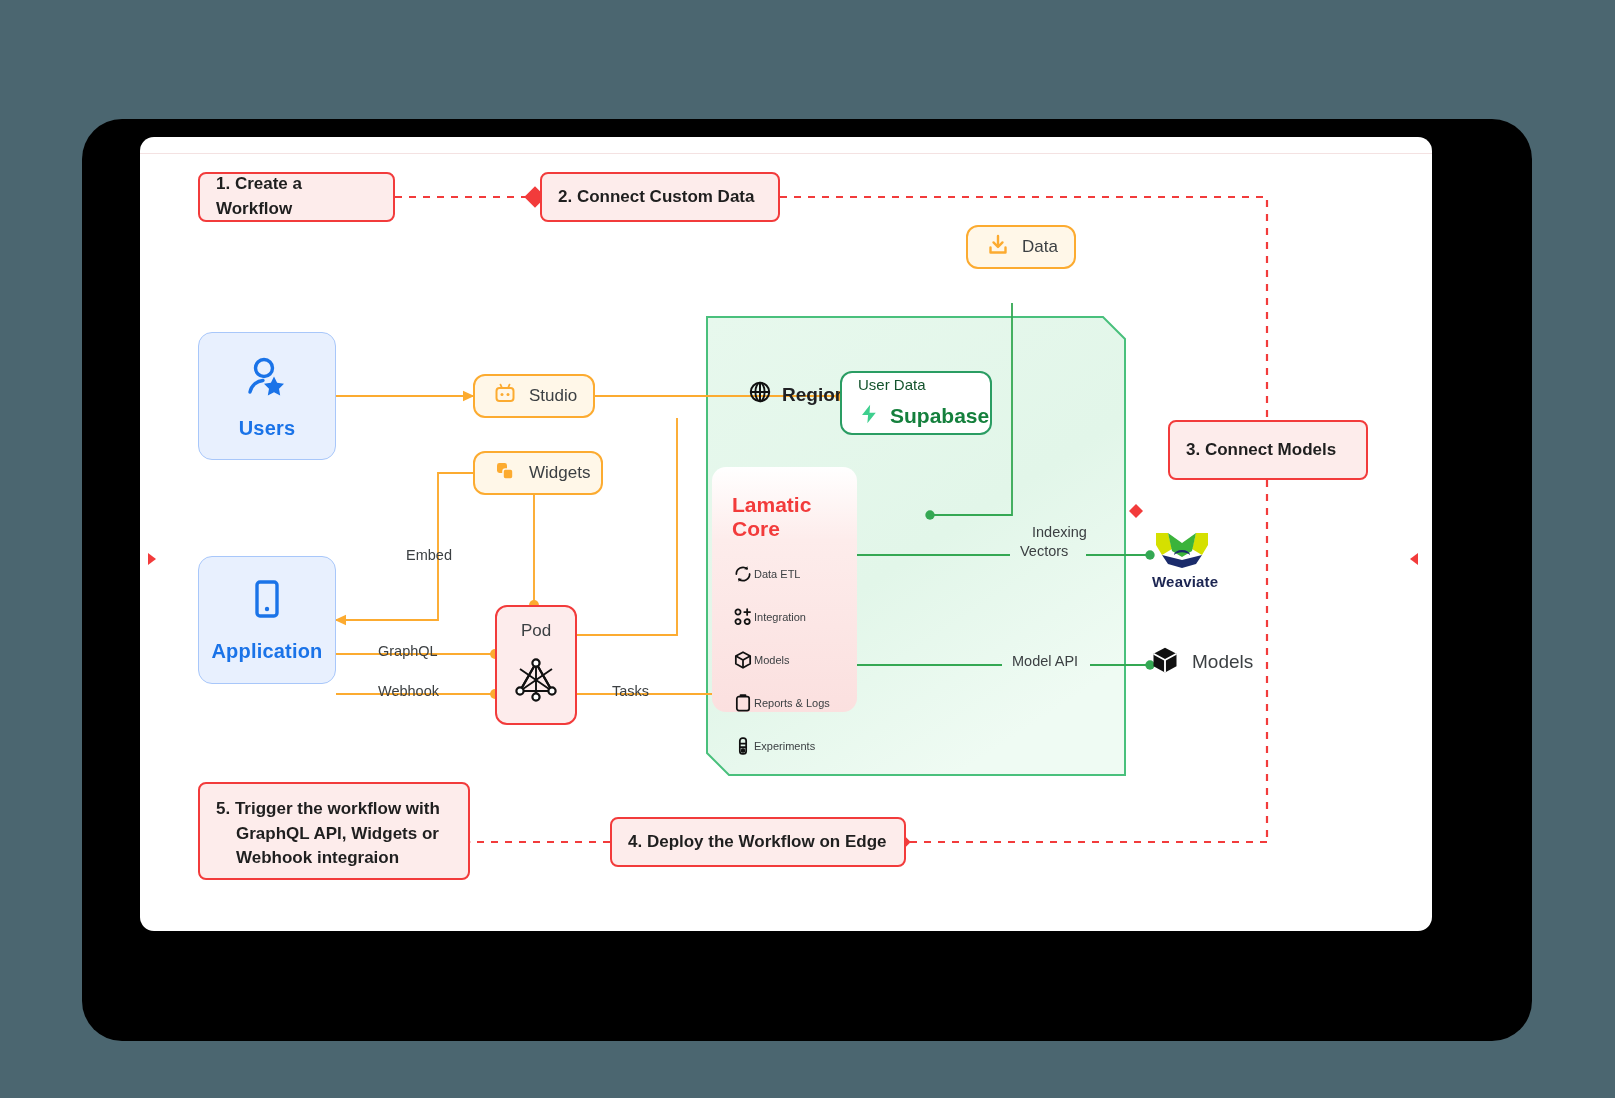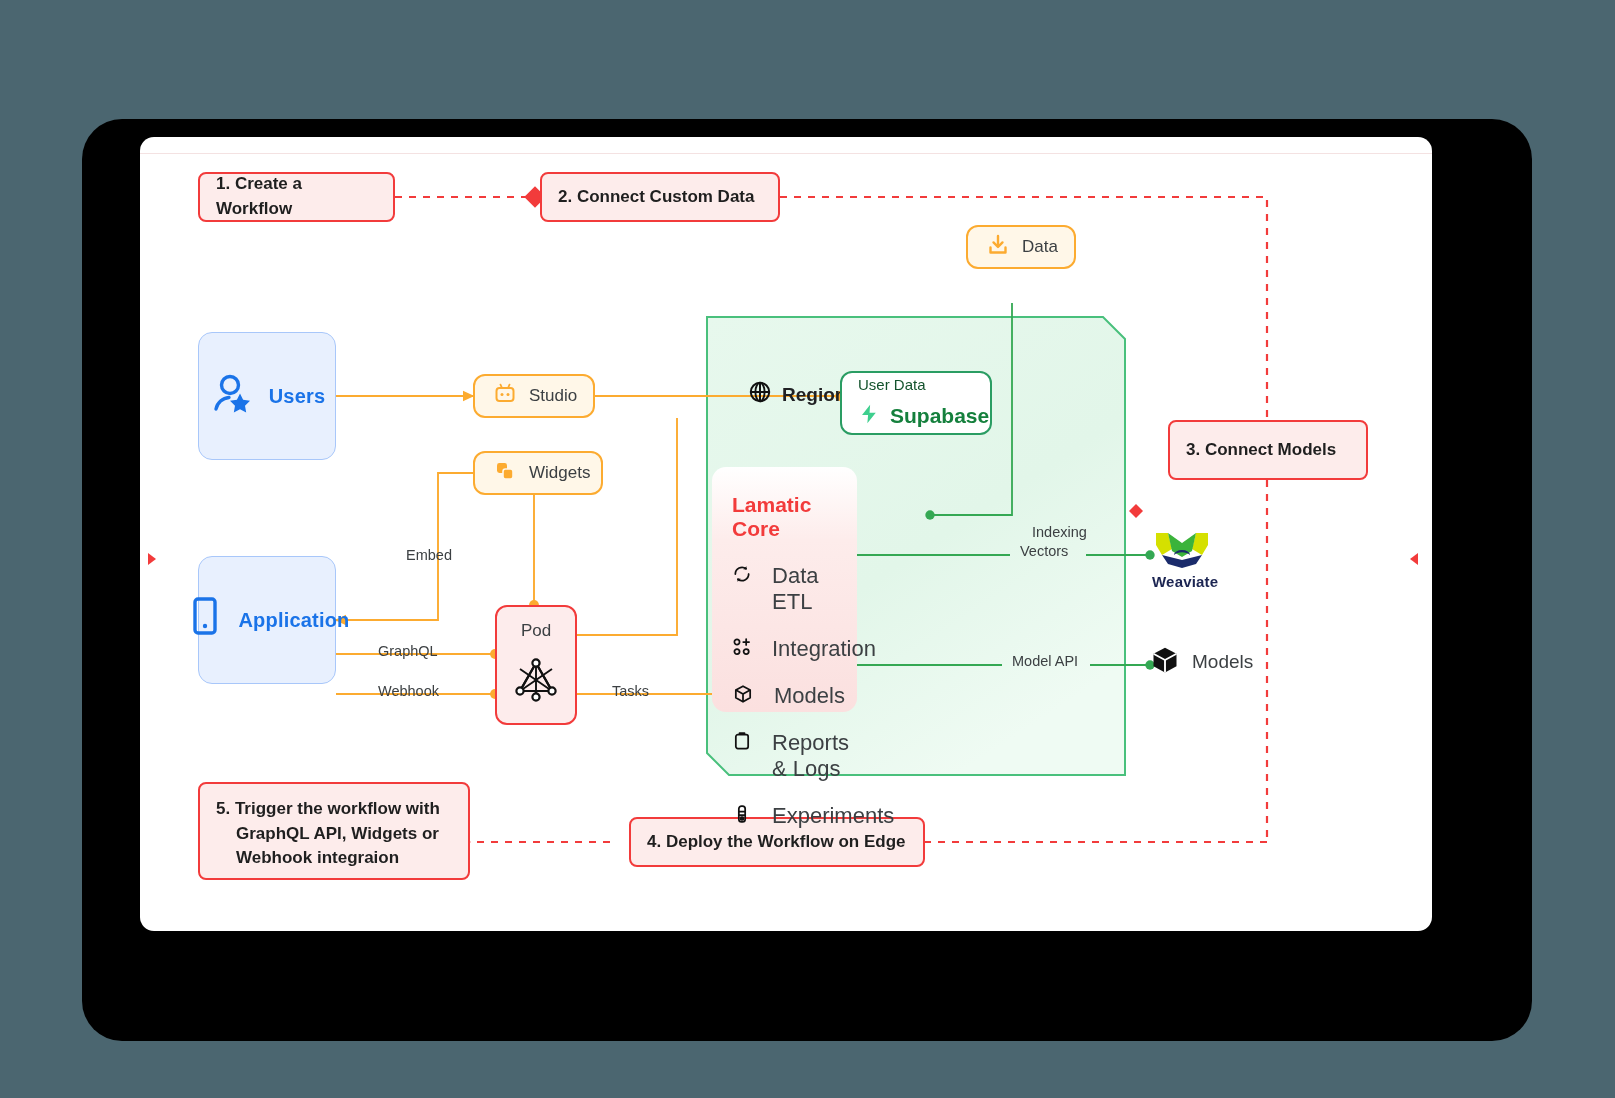--- a/index.html
+++ b/index.html
@@ -28,21 +28,21 @@
     position:absolute;left:0;top:0;width:1292px;height:794px;
   }
   svg.layer{position:absolute;left:0;top:0;width:1292px;height:794px;overflow:visible;pointer-events:none;}
 
   
   .node{position:absolute;box-sizing:border-box;}
 
   
   .actor-card{
     background:#e8f0fe;border:1.6px solid #a8c7fa;border-radius:14px;
-    display:flex;flex-direction:row;align-items:center;justify-content:center;
+    display:flex;flex-direction:column;align-items:center;justify-content:center;
     gap:12px;
   }
   .actor-label{color:#1a73e8;font-size:20px;font-weight:700;letter-spacing:.2px;}
 
   
   .orange-pill{
     background:#fff7e8;border:2.2px solid #fcab30;border-radius:12px;
     display:flex;align-items:center;gap:12px;
     padding:0 18px;
     height:44px;
@@ -74,22 +74,22 @@
   
   #core-node{
     background:linear-gradient(180deg,#ffffff 0%,#fdeceb 30%,#fbe0df 100%);
     border-radius:14px;
     padding:26px 0 0 0;
   }
   #core-title{
     color:#f23b3b;font-size:21px;font-weight:700;margin:0 0 22px 20px;
   }
   .core-item{
-    display:flex;align-items:flex-start;gap:20px;
-    margin:0 0 21px 20px;font-size:22px;color:#3c4043;
+    display:flex;align-items:center;gap:0;
+    margin:0 0 21px 20px;font-size:11px;color:#3c4043;
   }
   .core-item .ci-ico{width:22px;height:22px;display:flex;align-items:center;justify-content:center;}
 
   
   .step-chip{
     position:absolute;box-sizing:border-box;
     background:#fdeceb;border:2.2px solid #f23b3b;border-radius:8px;
     display:flex;align-items:center;
     padding:0 16px;
     font-size:17px;font-weight:700;color:#1f1f1f;
@@ -200,21 +200,21 @@
       </div>
 
       <div class="step-chip" id="step-2" style="left:400px;top:35px;width:240px;height:50px;">
         <span>2. Connect Custom Data</span>
       </div>
 
       <div class="step-chip" id="step-3" style="left:1028px;top:283px;width:200px;height:60px;">
         <span>3. Connect Models</span>
       </div>
 
-      <div class="step-chip" id="step-4" style="left:489px;top:680px;width:296px;height:50px;">
+      <div class="step-chip" id="step-4" style="left:470px;top:680px;width:296px;height:50px;">
         <span>4. Deploy the Workflow on Edge</span>
       </div>
 
       <div class="step-chip multi" id="step-5" style="left:58px;top:645px;width:272px;height:98px;flex-direction:column;">
         <span>5. Trigger the workflow with</span>
         <span style="padding-left:20px;">GraphQL API, Widgets or</span>
         <span style="padding-left:20px;">Webhook integraion</span>
       </div>
 
       <div class="node actor-card" id="users-node" style="left:58px;top:195px;width:138px;height:128px;">

